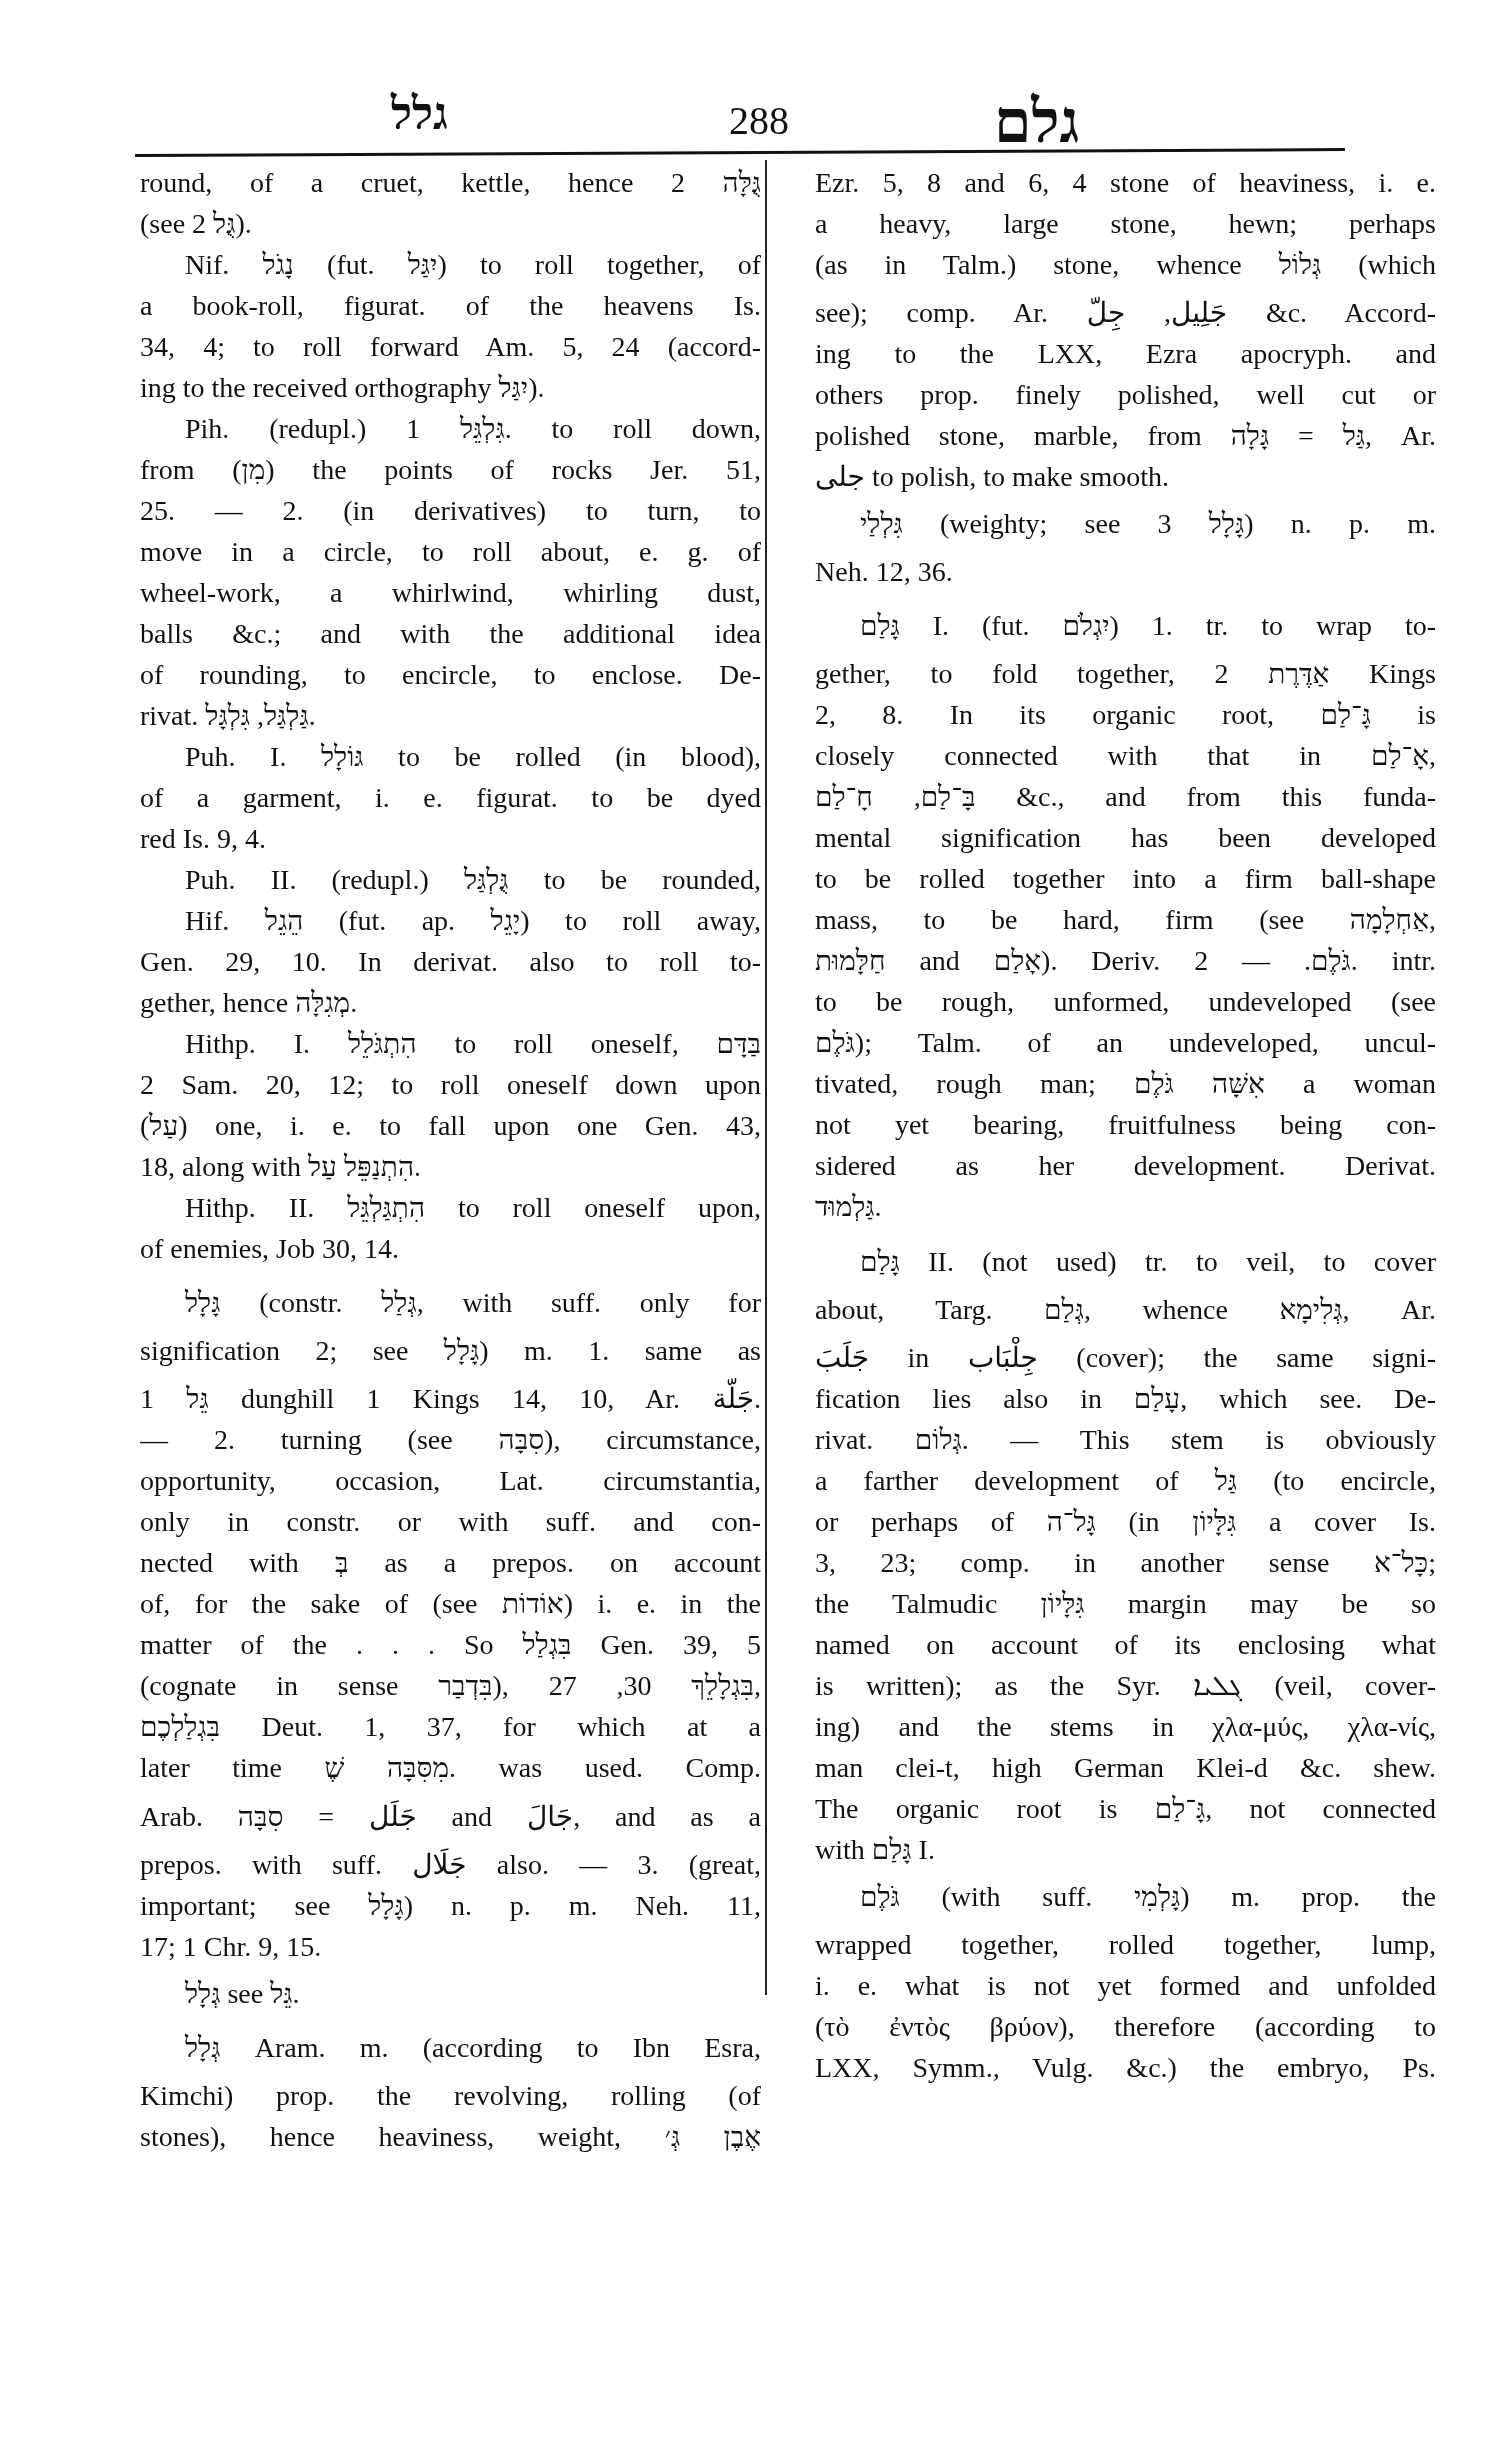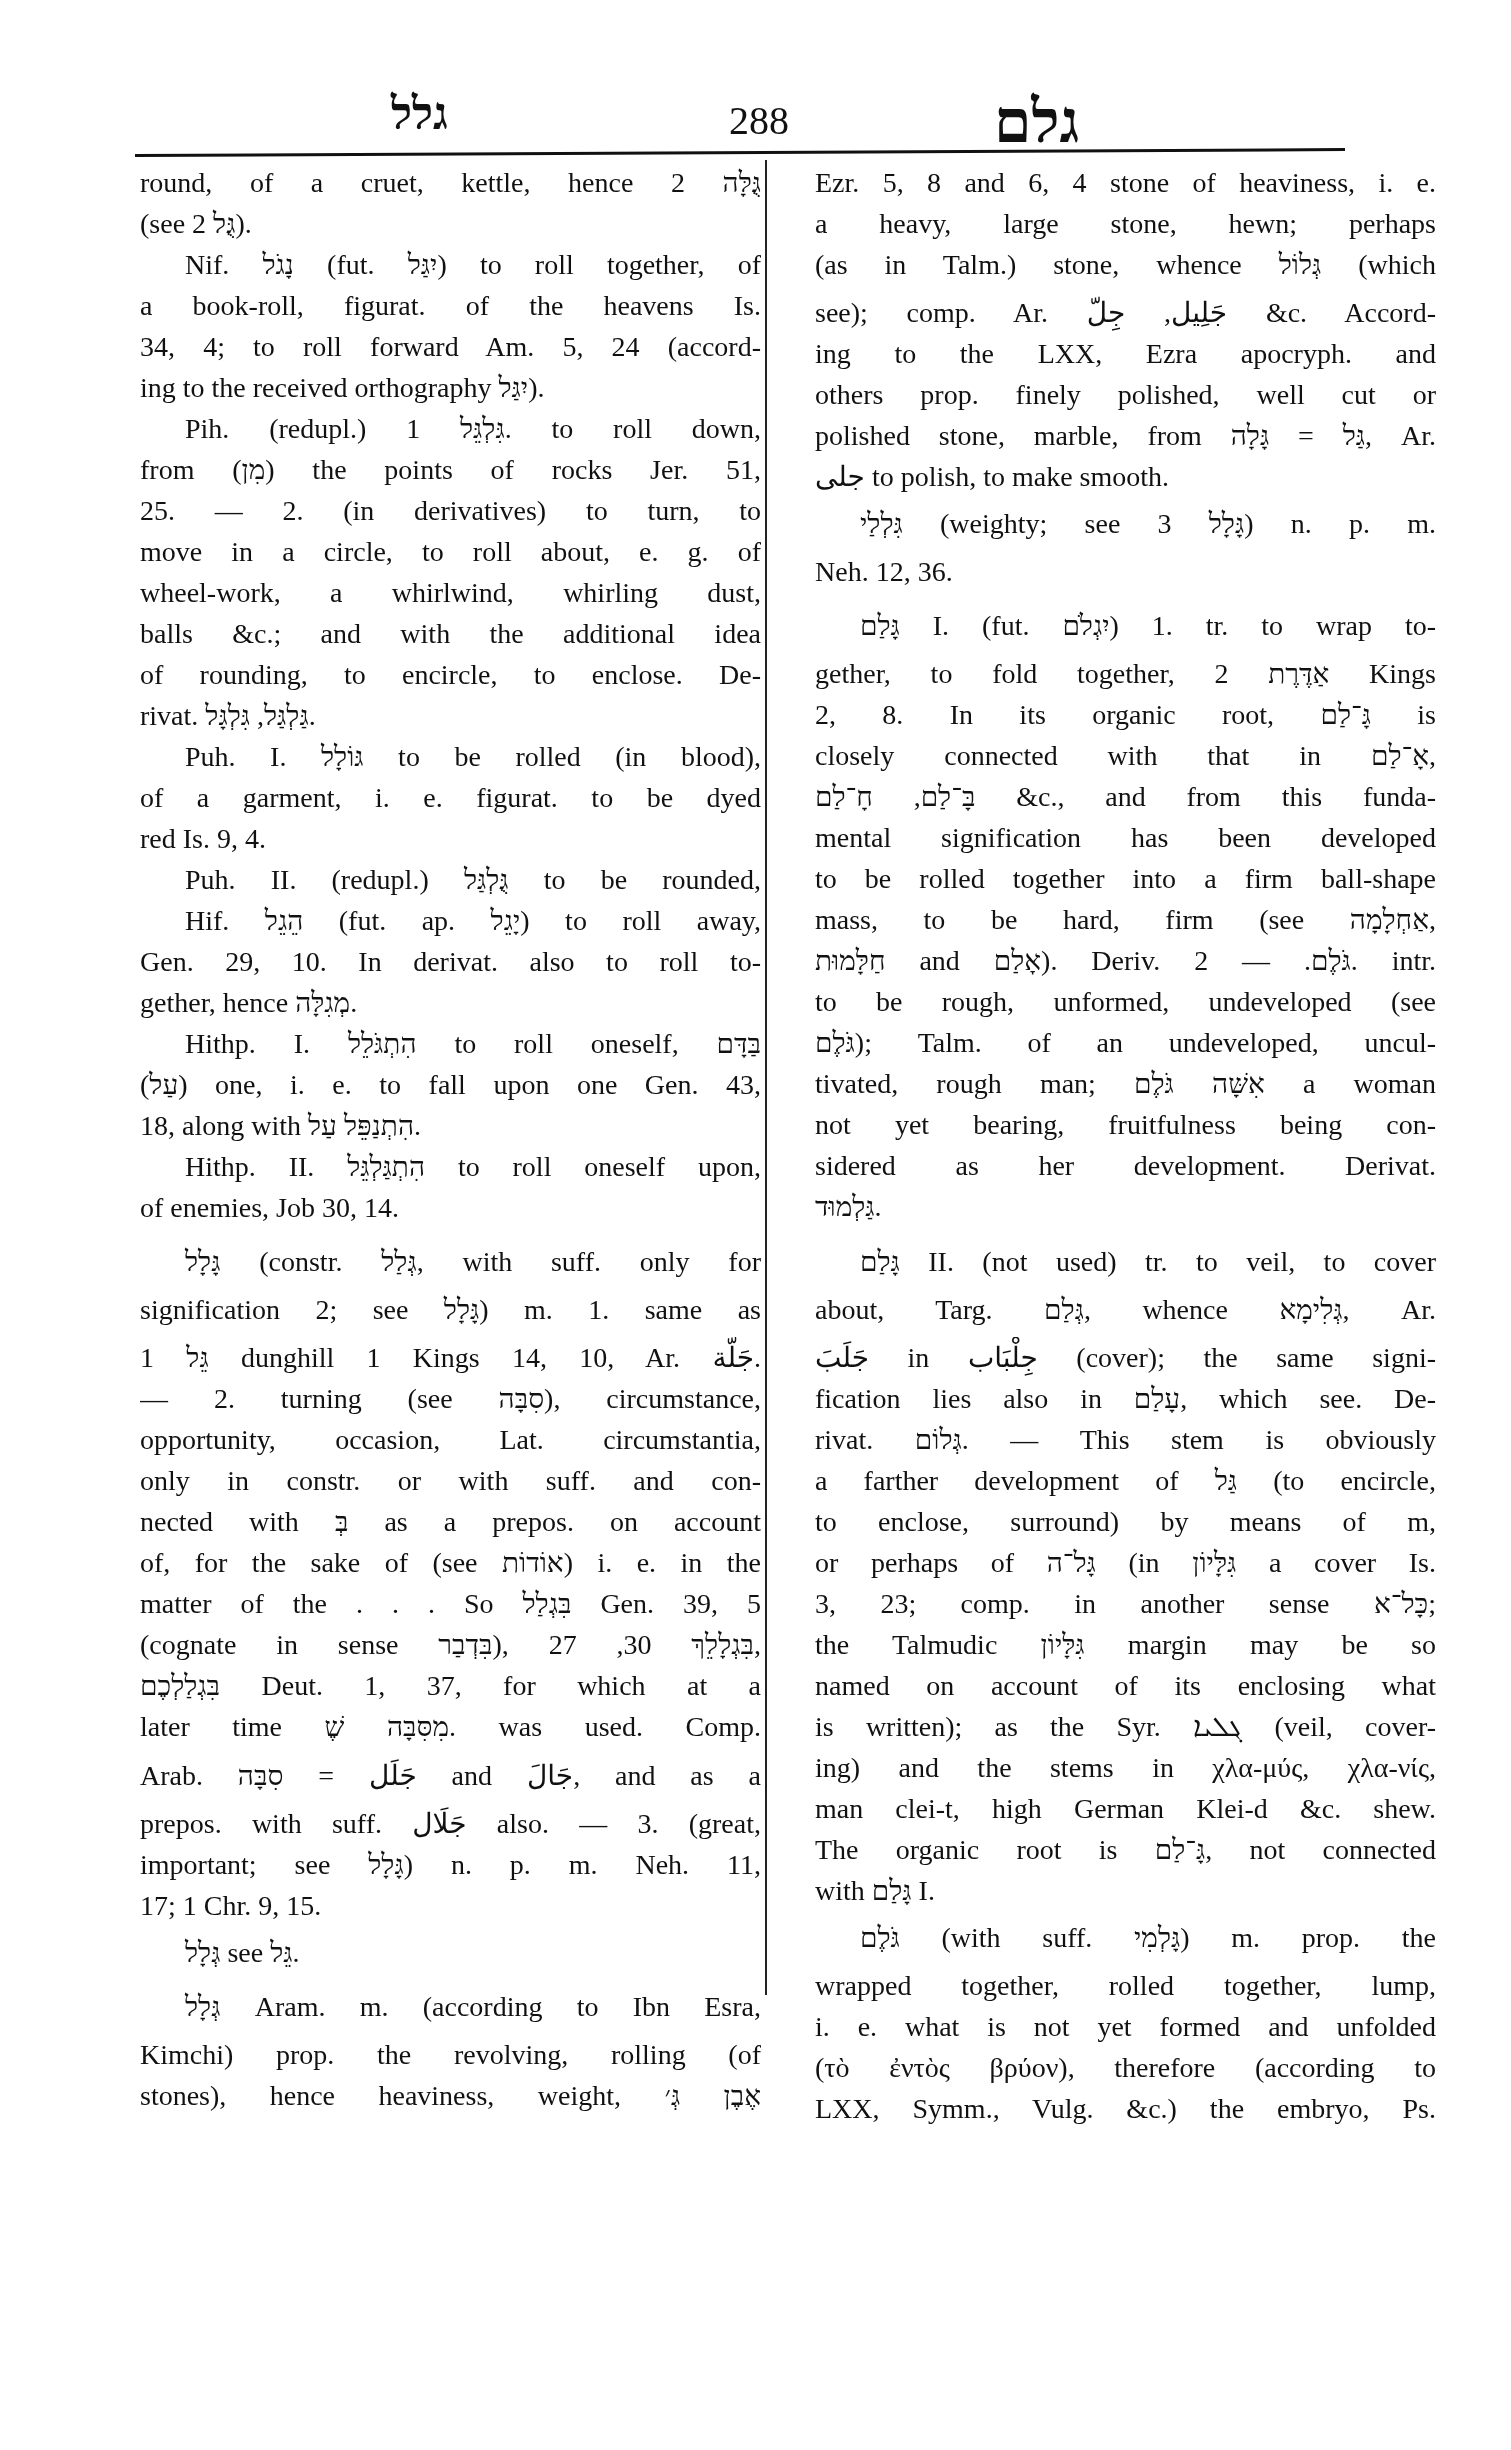--- a/index.html
+++ b/index.html
@@ -52,20 +52,21 @@
     <span class="line">of rounding, to encircle, to enclose. De-</span>
     <span class="line last">rivat. גַּלְגַּל, גִּלְגָּל.</span>
     <span class="line indent">Puh. I. גּוֹלָל to be rolled (in blood),</span>
     <span class="line">of a garment, i. e. figurat. to be dyed</span>
     <span class="line last">red Is. 9, 4.</span>
     <span class="line indent">Puh. II. (redupl.) גֻּלְגַּל to be rounded,</span>
     <span class="line indent">Hif. הֵגֵל (fut. ap. יָגֵל) to roll away,</span>
     <span class="line">Gen. 29, 10. In derivat. also to roll to-</span>
     <span class="line last">gether, hence מְגִלָּה.</span>
     <span class="line indent">Hithp. I. הִתְגֹּלֵל to roll oneself, בַּדָּם</span>
+    <span class="line">2 Sam. 20, 12; to roll oneself down upon</span>
     <span class="line">(עַל) one, i. e. to fall upon one Gen. 43,</span>
     <span class="line last">18, along with הִתְנַפֵּל עַל.</span>
     <span class="line indent">Hithp. II. הִתְגַּלְגֵּל to roll oneself upon,</span>
     <span class="line last">of enemies, Job 30, 14.</span>
     <span class="line indent entry gap">גָּלָל (constr. גְּלַל, with suff. only for</span>
     <span class="line">signification 2; see גָּלָל) m. 1. same as</span>
     <span class="line gap">גֵּל 1 dunghill 1 Kings 14, 10, Ar. جَلَّة.</span>
     <span class="line">— 2. turning (see סִבָּה), circumstance,</span>
     <span class="line">opportunity, occasion, Lat. circumstantia,</span>
     <span class="line">only in constr. or with suff. and con-</span>
@@ -110,21 +111,20 @@
     <span class="line">tivated, rough man; אִשָּׁה גֹּלֶם a woman</span>
     <span class="line">not yet bearing, fruitfulness being con-</span>
     <span class="line">sidered as her development. Derivat.</span>
     <span class="line last">גַּלְמוּד.</span>
     <span class="line indent entry gap">גָּלַם II. (not used) tr. to veil, to cover</span>
     <span class="line">about, Targ. גְּלַם, whence גְּלִימָא, Ar.</span>
     <span class="line gap">جَلَبَ in جِلْبَاب (cover); the same signi-</span>
     <span class="line">fication lies also in עָלַם, which see. De-</span>
     <span class="line">rivat. גְּלוֹם. — This stem is obviously</span>
     <span class="line">a farther development of גַּל (to encircle,</span>
-    <span class="line">to enclose, surround) by means of m,</span>
     <span class="line">or perhaps of גָּל־ה (in גִּלָּיוֹן a cover Is.</span>
     <span class="line">3, 23; comp. in another sense כָּל־א;</span>
     <span class="line">the Talmudic גִּלָּיוֹן margin may be so</span>
     <span class="line">named on account of its enclosing what</span>
     <span class="line">is written); as the Syr. ܓܠܝܐ (veil, cover-</span>
     <span class="line">ing) and the stems in χλα-μύς, χλα-νίς,</span>
     <span class="line">man clei-t, high German Klei-d &amp;c. shew.</span>
     <span class="line">The organic root is גָּ־לַם, not connected</span>
     <span class="line last">with גָּלַם I.</span>
     <span class="line indent entry">גֹּלֶם (with suff. גָּלְמִי) m. prop. the</span>

